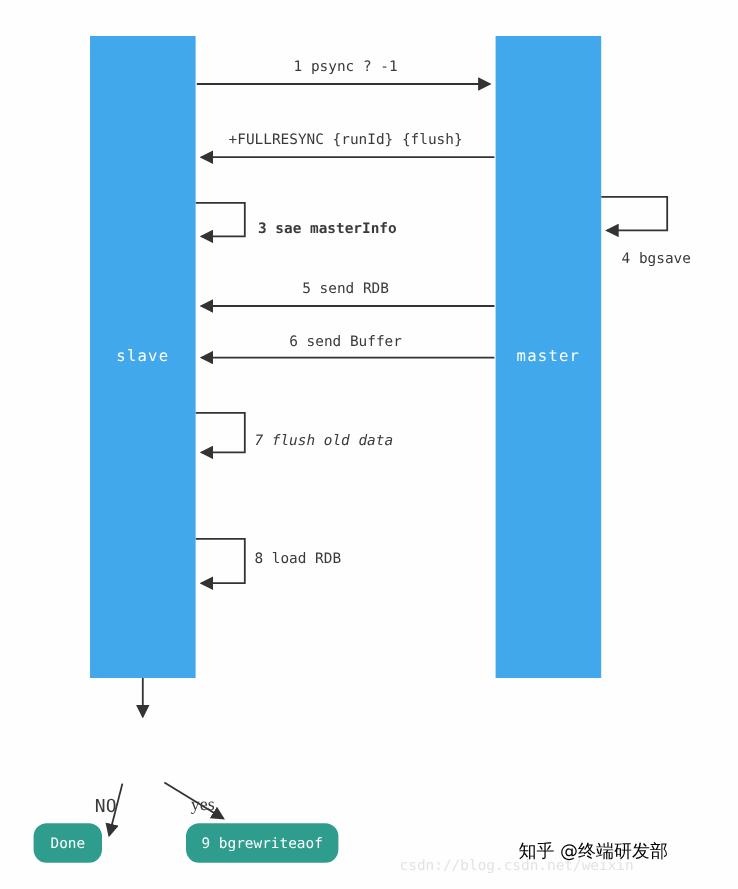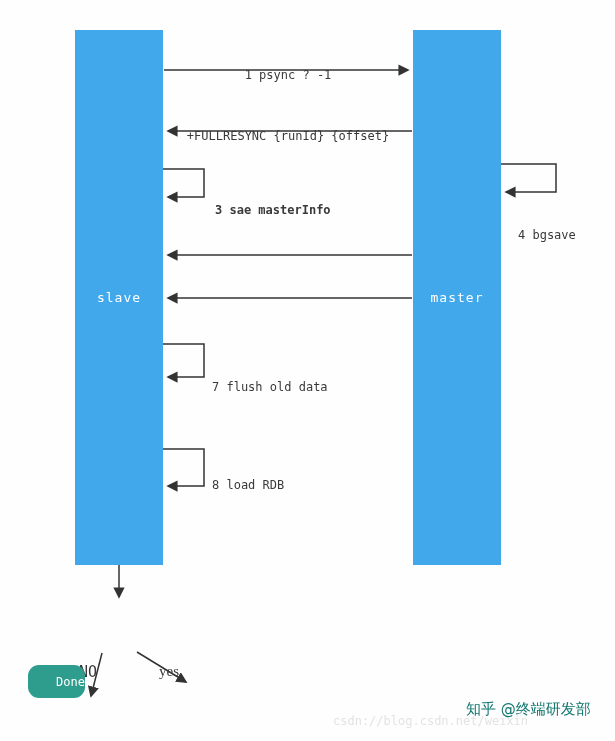--- a/index.html
+++ b/index.html
@@ -26,64 +26,63 @@
     font-size: 13px;
     letter-spacing: 1px;
   }
   .lifeline.slave { left: 75px; }
   .lifeline.master { left: 413px; }
   .msg-label {
     position: absolute;
     font-size: 12px;
     color: #3a3a3a;
     white-space: nowrap;
-    margin-top: 20px;
   }
   .msg-label.center { left: 163px; width: 250px; text-align: center; }
   .decision {
     position: absolute;
     left: 72px;
     top: 603px;
     width: 95px;
     height: 56px;
     background: #f8c55f;
     border-radius: 50%;
     display: flex;
     align-items: center;
     justify-content: center;
     color: #ffffff;
     font-size: 11px;
     letter-spacing: 1px;
   }
   .terminal {
     position: absolute;
-    top: 665px;
+    top: 686px;
     height: 33px;
     background: #2e9d8d;
     border-radius: 11px;
     display: flex;
     align-items: center;
-    justify-content: flex-end;
+    justify-content: center;
     color: #ffffff;
     font-size: 12px;
   }
   .terminal.done { left: 28px; width: 57px; }
   .terminal.rewrite { left: 155px; width: 127px; }
   .branch-label {
     position: absolute;
     font-size: 15px;
     color: #3a3a3a;
     text-align: right;
   }
   .attribution {
     position: absolute;
-    left: 466px;
+    left: 432px;
     top: 700px;
     font-size: 15px;
-    color: #0f766e;
+    color: #000000;
     font-family: "DejaVu Sans", "Liberation Sans", sans-serif;
     white-space: nowrap;
   }
   .url-watermark {
     position: absolute;
     left: 333px;
     top: 714px;
     font-size: 12px;
     color: #e3e3e3;
     white-space: nowrap;
@@ -128,35 +127,40 @@
 
   <div class="lifeline slave">
     <span>slave</span>
   </div>
   <div class="lifeline master">
     <span>master</span>
   </div>
 
   <div class="msg-label center" style="top:48px;">1 psync ? -1</div>
 
-  <div class="msg-label center" style="top:109px;">+FULLRESYNC {runId} {offset}</div>
+  <div class="msg-label center" style="top:109px;">+FULLRESYNC {runId} {flush}</div>
 
   <div class="msg-label" style="left:215px; top:183px;font-weight:bold;">3 sae masterInfo</div>
 
   <div class="msg-label" style="left:518px; top:208px;">4 bgsave</div>
 
+  <div class="msg-label center" style="top:233px;">5 send RDB</div>
 
+  <div class="msg-label center" style="top:277px;">6 send Buffer</div>
 
-  <div class="msg-label" style="left:212px; top:360px;">7 flush old data</div>
+  <div class="msg-label" style="left:212px; top:360px;font-style:italic;">7 flush old data</div>
 
   <div class="msg-label" style="left:212px; top:458px;">8 load RDB</div>
 
 
   <div class="branch-label" style="left:79px; top:663px;">NO</div>
   <div class="branch-label" style="left:159px; top:663px;font-family:Liberation Serif, serif;">yes</div>
 
   <div class="terminal done">
     <span>Done</span>
   </div>
+  <div class="terminal rewrite">
+    <span>9 bgrewriteaof</span>
+  </div>
 
   <div class="attribution">知乎 @终端研发部</div>
 
 </div>
 
 </body></html>

